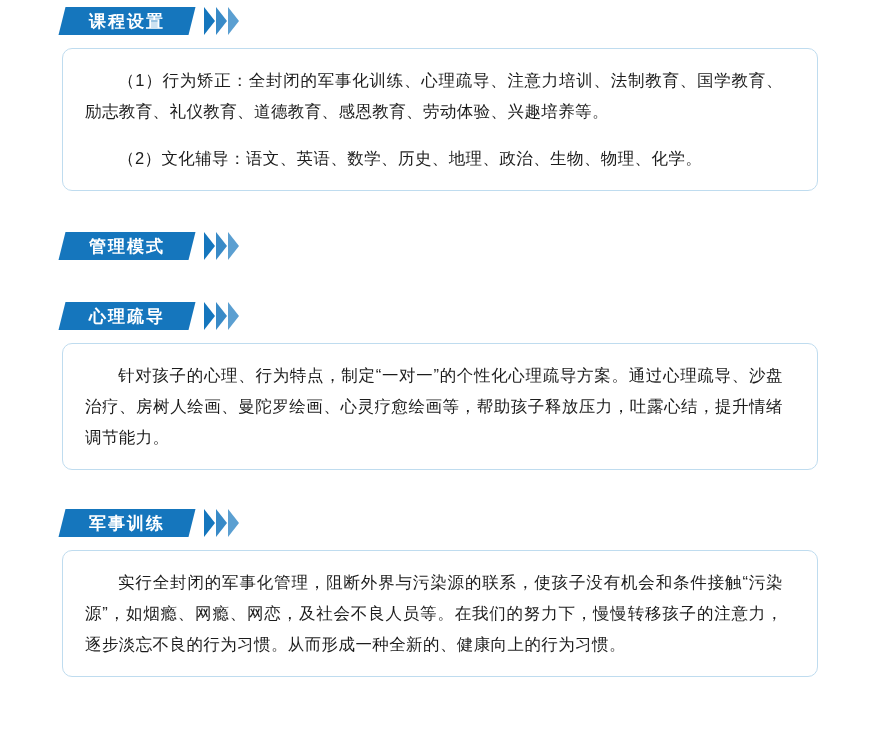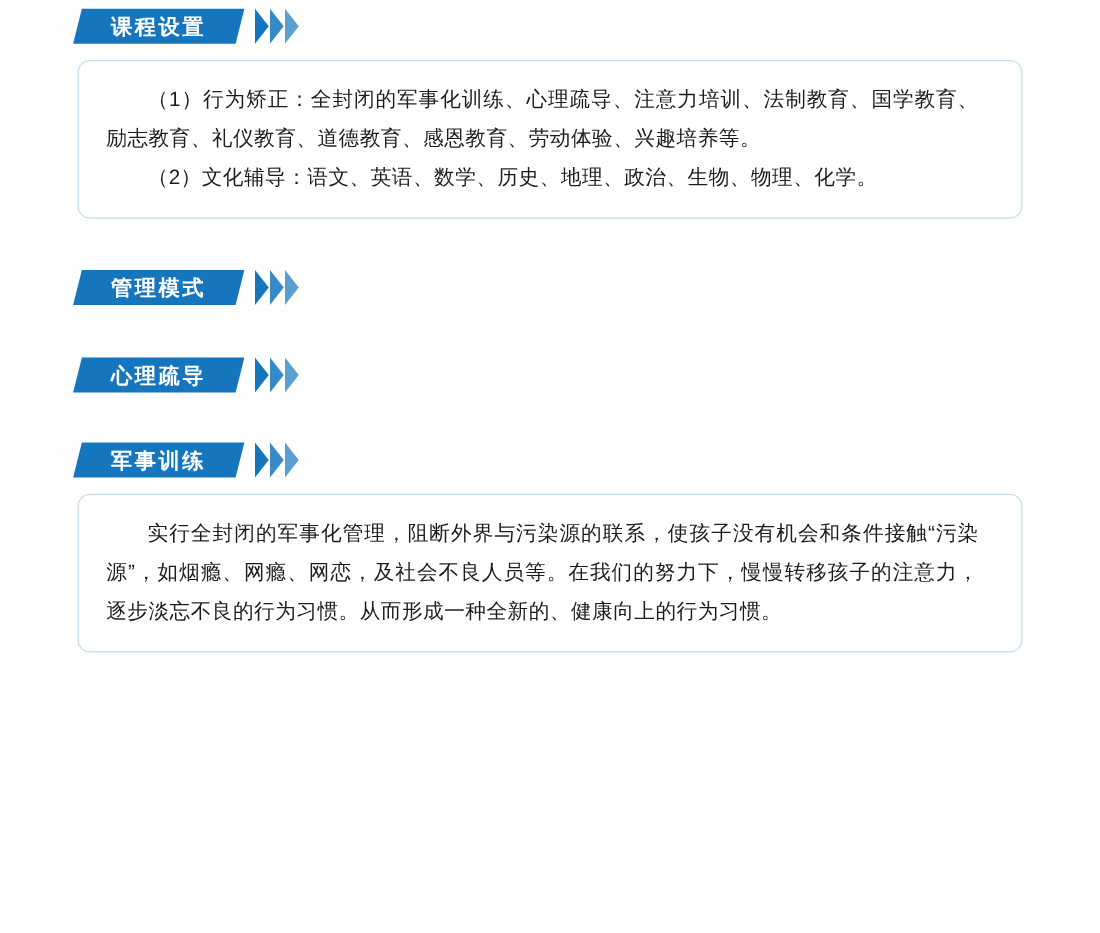--- a/index.html
+++ b/index.html
@@ -86,21 +86,21 @@
     color: #1c1c1c;
     text-align: justify;
     text-justify: inter-ideograph;
     margin: 0;
     letter-spacing: 0.4px;
   }
   .para.indent {
     text-indent: 2em;
   }
   .para + .para {
-    margin-top: 0;
+    margin-top: 16px;
   }
 
   
   #sec-0 { padding-top: 6px; }
   #sec-1 { padding-top: 40px; }
   #sec-2 { padding-top: 40px; }
   #sec-3 { padding-top: 38px; }
 </style>
 </head>
 <body>
@@ -141,20 +141,23 @@
     <div class="section-header">
       <div class="tag">
         <span class="tag-text">心理疏导</span>
       </div>
       <div class="chevrons">
         <span class="chev c1"></span>
         <span class="chev c2"></span>
         <span class="chev c3"></span>
       </div>
     </div>
+    <div class="section-body">
+      <p class="para indent">针对孩子的心理、行为特点，制定“一对一”的个性化心理疏导方案。通过心理疏导、沙盘治疗、房树人绘画、曼陀罗绘画、心灵疗愈绘画等，帮助孩子释放压力，吐露心结，提升情绪调节能力。</p>
+    </div>
   </div>
 
   <div class="section" id="sec-3">
     <div class="section-header">
       <div class="tag">
         <span class="tag-text">军事训练</span>
       </div>
       <div class="chevrons">
         <span class="chev c1"></span>
         <span class="chev c2"></span>

